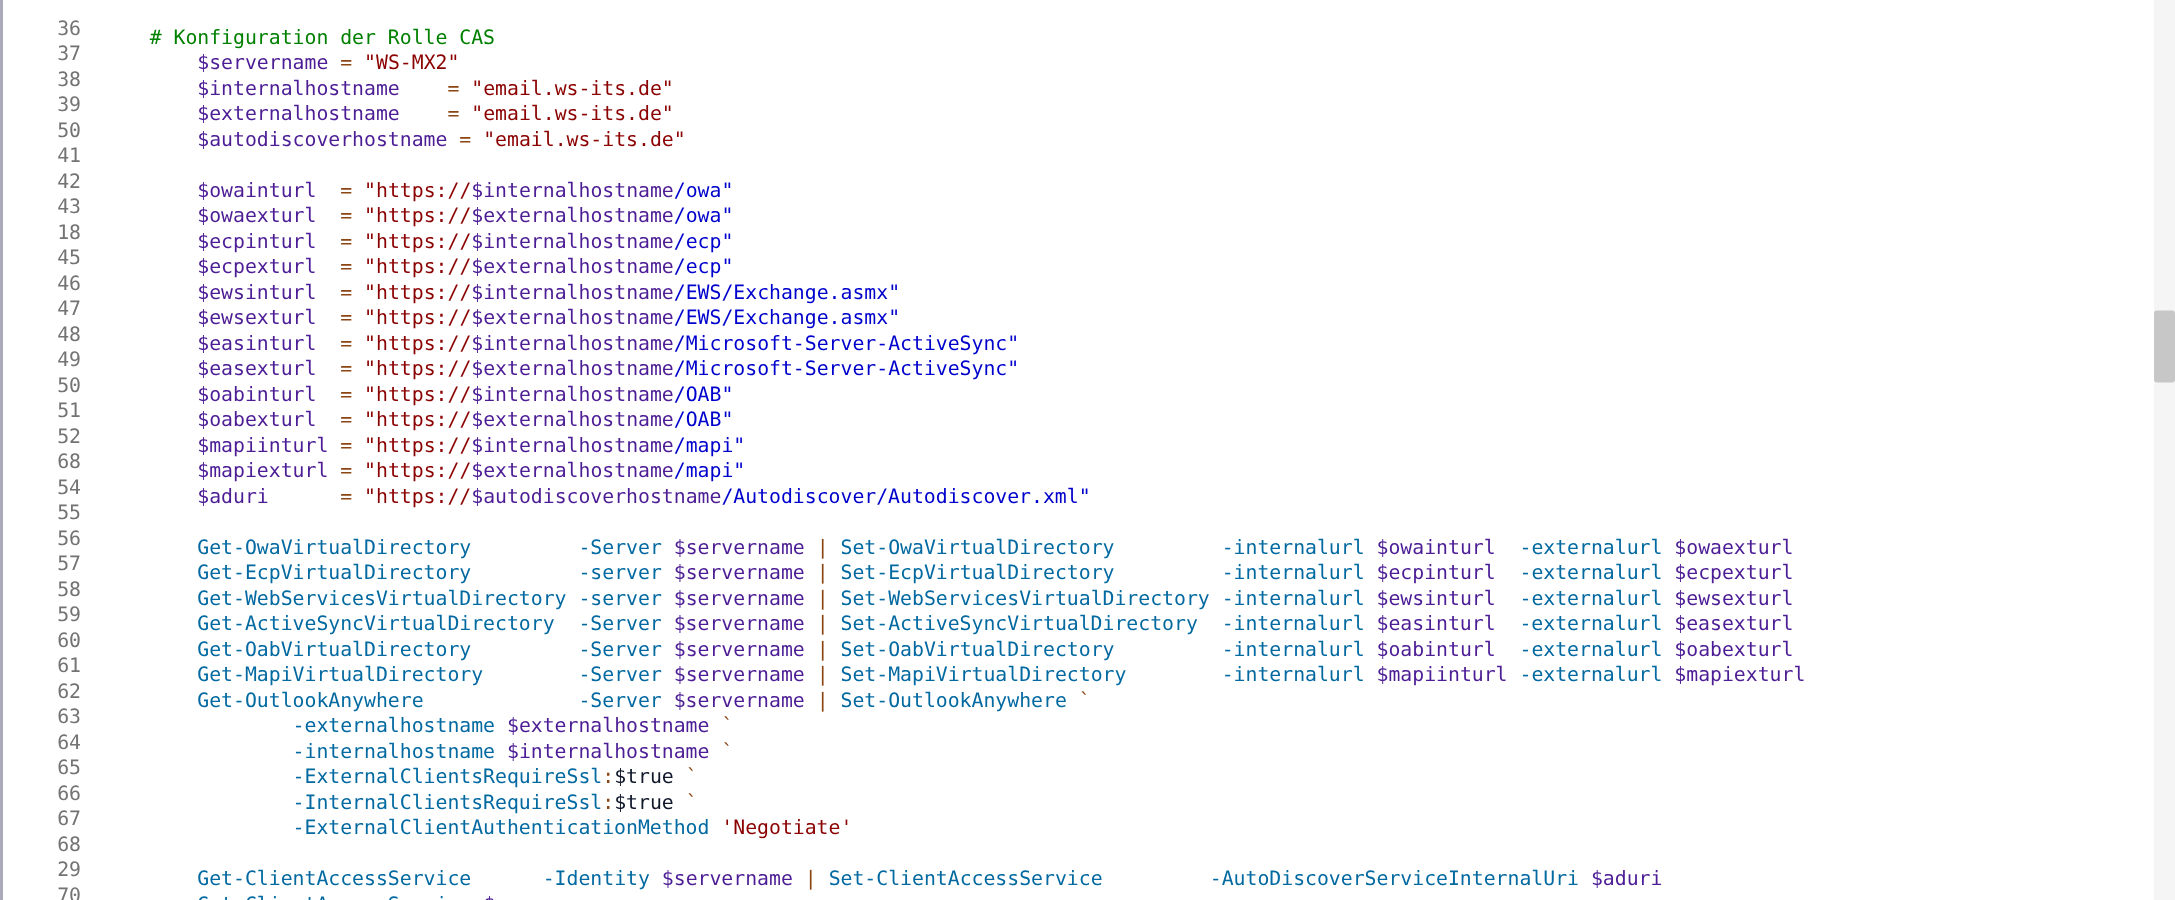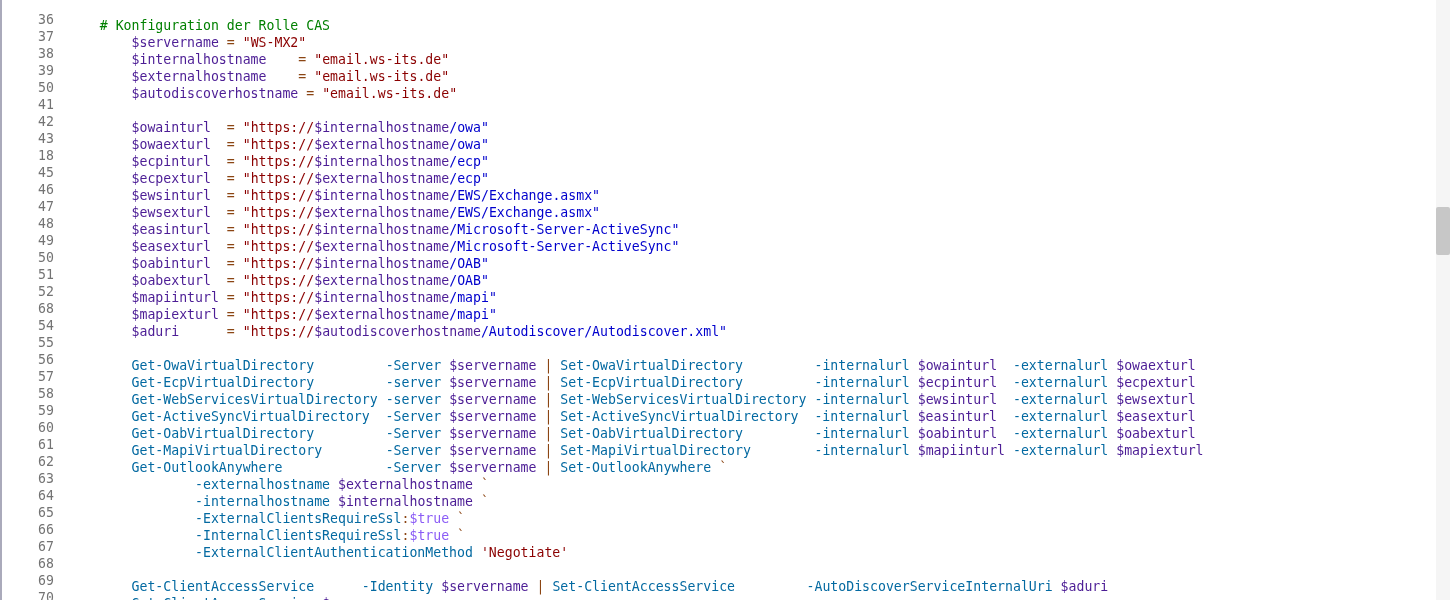--- a/index.html
+++ b/index.html
@@ -8,21 +8,21 @@
 #gutter div{height:17px}
 #code{flex:1 1 auto;padding-top:17px;padding-left:10px;overflow:hidden;white-space:pre}
 .line{height:17px}
 .tok-comment{color:#008000}
 .tok-var{color:#4c1d95}
 .tok-str{color:#8b0000}
 .tok-path{color:#0000cd}
 .tok-op{color:#8b4513}
 .tok-cmd{color:#0369a1}
 .tok-param{color:#0369a1}
-.tok-kw{color:#8b5cf6}
+.tok-kw{color:#0f172a}
 #scrollbar-track{position:absolute;top:0;right:0;width:14px;height:100%;background:#f5f5f5}
 #scrollbar-thumb{position:absolute;right:0;top:207px;width:14px;height:48px;background:#c7c7c7;border-radius:2px}
 </style>
 </head>
 <body>
 
 <div id="editor">
   <div id="gutter">
       <div>36</div>
       <div>37</div>
@@ -50,20 +50,20 @@
       <div>59</div>
       <div>60</div>
       <div>61</div>
       <div>62</div>
       <div>63</div>
       <div>64</div>
       <div>65</div>
       <div>66</div>
       <div>67</div>
       <div>68</div>
-      <div>69</div>
+      <div>29</div>
       <div>70</div>
     </div>
   <div id="code"><div class="line"><span>    </span><span class="tok-comment"># Konfiguration der Rolle CAS</span></div><div class="line"><span>        </span><span class="tok-var">$servername</span><span class="tok-op"> </span><span class="tok-op">=</span><span> </span><span class="tok-str">"WS-MX2"</span></div><div class="line"><span>        </span><span class="tok-var">$internalhostname</span><span>    </span><span class="tok-op">=</span><span> </span><span class="tok-str">"email.ws-its.de"</span></div><div class="line"><span>        </span><span class="tok-var">$externalhostname</span><span>    </span><span class="tok-op">=</span><span> </span><span class="tok-str">"email.ws-its.de"</span></div><div class="line"><span>        </span><span class="tok-var">$autodiscoverhostname</span><span> </span><span class="tok-op">=</span><span> </span><span class="tok-str">"email.ws-its.de"</span></div><div class="line"><span></span></div><div class="line"><span>        </span><span class="tok-var">$owainturl</span><span>  </span><span class="tok-op">=</span><span> </span><span class="tok-str">"https://</span><span class="tok-var">$internalhostname</span><span class="tok-path">/owa"</span></div><div class="line"><span>        </span><span class="tok-var">$owaexturl</span><span>  </span><span class="tok-op">=</span><span> </span><span class="tok-str">"https://</span><span class="tok-var">$externalhostname</span><span class="tok-path">/owa"</span></div><div class="line"><span>        </span><span class="tok-var">$ecpinturl</span><span>  </span><span class="tok-op">=</span><span> </span><span class="tok-str">"https://</span><span class="tok-var">$internalhostname</span><span class="tok-path">/ecp"</span></div><div class="line"><span>        </span><span class="tok-var">$ecpexturl</span><span>  </span><span class="tok-op">=</span><span> </span><span class="tok-str">"https://</span><span class="tok-var">$externalhostname</span><span class="tok-path">/ecp"</span></div><div class="line"><span>        </span><span class="tok-var">$ewsinturl</span><span>  </span><span class="tok-op">=</span><span> </span><span class="tok-str">"https://</span><span class="tok-var">$internalhostname</span><span class="tok-path">/EWS/Exchange.asmx"</span></div><div class="line"><span>        </span><span class="tok-var">$ewsexturl</span><span>  </span><span class="tok-op">=</span><span> </span><span class="tok-str">"https://</span><span class="tok-var">$externalhostname</span><span class="tok-path">/EWS/Exchange.asmx"</span></div><div class="line"><span>        </span><span class="tok-var">$easinturl</span><span>  </span><span class="tok-op">=</span><span> </span><span class="tok-str">"https://</span><span class="tok-var">$internalhostname</span><span class="tok-path">/Microsoft-Server-ActiveSync"</span></div><div class="line"><span>        </span><span class="tok-var">$easexturl</span><span>  </span><span class="tok-op">=</span><span> </span><span class="tok-str">"https://</span><span class="tok-var">$externalhostname</span><span class="tok-path">/Microsoft-Server-ActiveSync"</span></div><div class="line"><span>        </span><span class="tok-var">$oabinturl</span><span>  </span><span class="tok-op">=</span><span> </span><span class="tok-str">"https://</span><span class="tok-var">$internalhostname</span><span class="tok-path">/OAB"</span></div><div class="line"><span>        </span><span class="tok-var">$oabexturl</span><span>  </span><span class="tok-op">=</span><span> </span><span class="tok-str">"https://</span><span class="tok-var">$externalhostname</span><span class="tok-path">/OAB"</span></div><div class="line"><span>        </span><span class="tok-var">$mapiinturl</span><span> </span><span class="tok-op">=</span><span> </span><span class="tok-str">"https://</span><span class="tok-var">$internalhostname</span><span class="tok-path">/mapi"</span></div><div class="line"><span>        </span><span class="tok-var">$mapiexturl</span><span> </span><span class="tok-op">=</span><span> </span><span class="tok-str">"https://</span><span class="tok-var">$externalhostname</span><span class="tok-path">/mapi"</span></div><div class="line"><span>        </span><span class="tok-var">$aduri</span><span>      </span><span class="tok-op">=</span><span> </span><span class="tok-str">"https://</span><span class="tok-var">$autodiscoverhostname</span><span class="tok-path">/Autodiscover/Autodiscover.xml"</span></div><div class="line"><span></span></div><div class="line"><span>        </span><span class="tok-cmd">Get-OwaVirtualDirectory</span><span>         </span><span class="tok-param">-Server</span><span> </span><span class="tok-var">$servername</span><span> </span><span class="tok-op">|</span><span> </span><span class="tok-cmd">Set-OwaVirtualDirectory</span><span>         </span><span class="tok-param">-internalurl</span><span> </span><span class="tok-var">$owainturl</span><span>  </span><span class="tok-param">-externalurl</span><span> </span><span class="tok-var">$owaexturl</span></div><div class="line"><span>        </span><span class="tok-cmd">Get-EcpVirtualDirectory</span><span>         </span><span class="tok-param">-server</span><span> </span><span class="tok-var">$servername</span><span> </span><span class="tok-op">|</span><span> </span><span class="tok-cmd">Set-EcpVirtualDirectory</span><span>         </span><span class="tok-param">-internalurl</span><span> </span><span class="tok-var">$ecpinturl</span><span>  </span><span class="tok-param">-externalurl</span><span> </span><span class="tok-var">$ecpexturl</span></div><div class="line"><span>        </span><span class="tok-cmd">Get-WebServicesVirtualDirectory</span><span> </span><span class="tok-param">-server</span><span> </span><span class="tok-var">$servername</span><span> </span><span class="tok-op">|</span><span> </span><span class="tok-cmd">Set-WebServicesVirtualDirectory</span><span> </span><span class="tok-param">-internalurl</span><span> </span><span class="tok-var">$ewsinturl</span><span>  </span><span class="tok-param">-externalurl</span><span> </span><span class="tok-var">$ewsexturl</span></div><div class="line"><span>        </span><span class="tok-cmd">Get-ActiveSyncVirtualDirectory</span><span>  </span><span class="tok-param">-Server</span><span> </span><span class="tok-var">$servername</span><span> </span><span class="tok-op">|</span><span> </span><span class="tok-cmd">Set-ActiveSyncVirtualDirectory</span><span>  </span><span class="tok-param">-internalurl</span><span> </span><span class="tok-var">$easinturl</span><span>  </span><span class="tok-param">-externalurl</span><span> </span><span class="tok-var">$easexturl</span></div><div class="line"><span>        </span><span class="tok-cmd">Get-OabVirtualDirectory</span><span>         </span><span class="tok-param">-Server</span><span> </span><span class="tok-var">$servername</span><span> </span><span class="tok-op">|</span><span> </span><span class="tok-cmd">Set-OabVirtualDirectory</span><span>         </span><span class="tok-param">-internalurl</span><span> </span><span class="tok-var">$oabinturl</span><span>  </span><span class="tok-param">-externalurl</span><span> </span><span class="tok-var">$oabexturl</span></div><div class="line"><span>        </span><span class="tok-cmd">Get-MapiVirtualDirectory</span><span>        </span><span class="tok-param">-Server</span><span> </span><span class="tok-var">$servername</span><span> </span><span class="tok-op">|</span><span> </span><span class="tok-cmd">Set-MapiVirtualDirectory</span><span>        </span><span class="tok-param">-internalurl</span><span> </span><span class="tok-var">$mapiinturl</span><span> </span><span class="tok-param">-externalurl</span><span> </span><span class="tok-var">$mapiexturl</span></div><div class="line"><span>        </span><span class="tok-cmd">Get-OutlookAnywhere</span><span>             </span><span class="tok-param">-Server</span><span> </span><span class="tok-var">$servername</span><span> </span><span class="tok-op">|</span><span> </span><span class="tok-cmd">Set-OutlookAnywhere</span><span> </span><span class="tok-op">`</span></div><div class="line"><span>                </span><span class="tok-param">-externalhostname</span><span> </span><span class="tok-var">$externalhostname</span><span> </span><span class="tok-op">`</span></div><div class="line"><span>                </span><span class="tok-param">-internalhostname</span><span> </span><span class="tok-var">$internalhostname</span><span> </span><span class="tok-op">`</span></div><div class="line"><span>                </span><span class="tok-param">-ExternalClientsRequireSsl</span><span class="tok-op">:</span><span class="tok-kw">$true</span><span> </span><span class="tok-op">`</span></div><div class="line"><span>                </span><span class="tok-param">-InternalClientsRequireSsl</span><span class="tok-op">:</span><span class="tok-kw">$true</span><span> </span><span class="tok-op">`</span></div><div class="line"><span>                </span><span class="tok-param">-ExternalClientAuthenticationMethod</span><span> </span><span class="tok-str">'Negotiate'</span></div><div class="line"><span></span></div><div class="line"><span>        </span><span class="tok-cmd">Get-ClientAccessService</span><span>      </span><span class="tok-param">-Identity</span><span> </span><span class="tok-var">$servername</span><span> </span><span class="tok-op">|</span><span> </span><span class="tok-cmd">Set-ClientAccessService</span><span>         </span><span class="tok-param">-AutoDiscoverServiceInternalUri</span><span> </span><span class="tok-var">$aduri</span></div><div class="line"><span>        </span><span class="tok-cmd">Get-ClientAccessService</span><span> </span><span class="tok-var">$servername</span></div></div>
   <div id="scrollbar-track">
     <div id="scrollbar-thumb"></div>
   </div>
 </div>
 
 </body></html>

